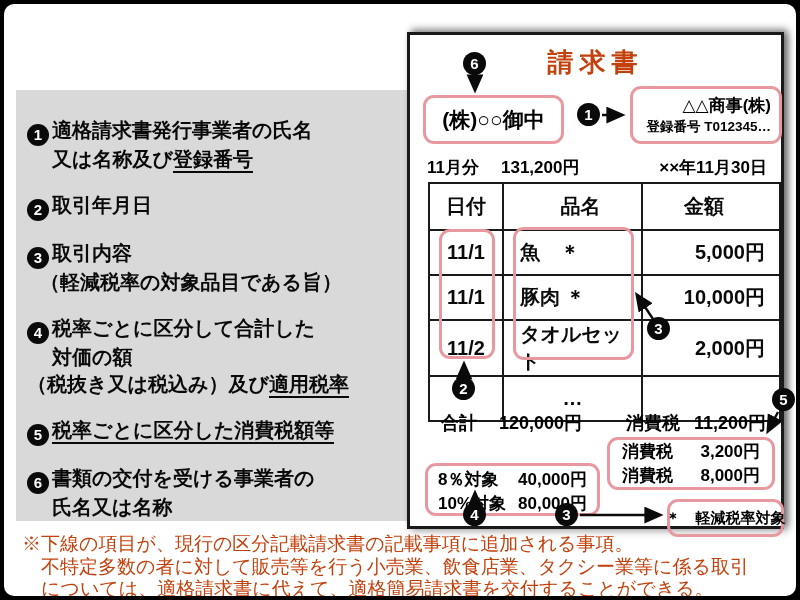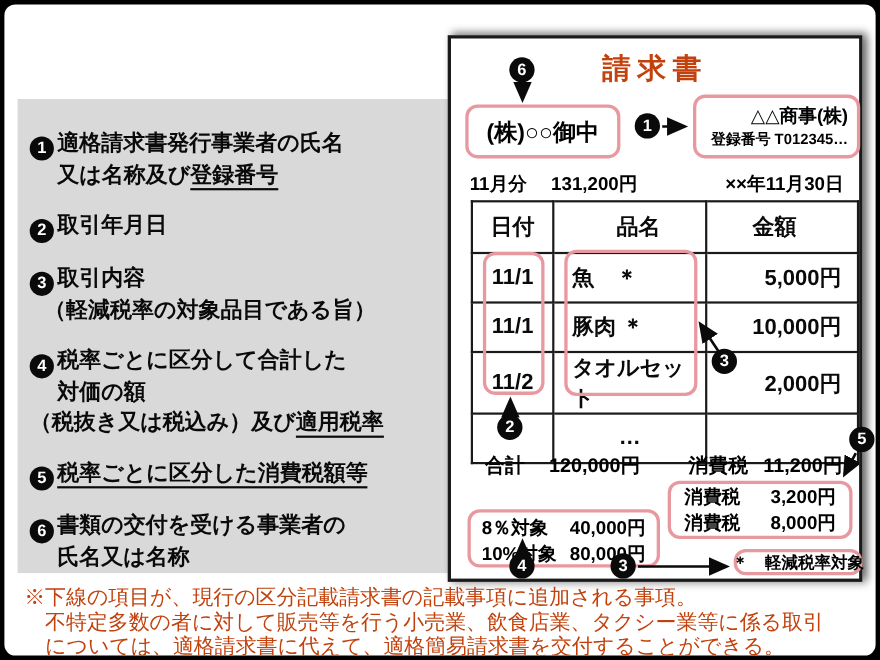--- a/index.html
+++ b/index.html
@@ -66,21 +66,21 @@
     font-size:18px;font-weight:bold;}
   .totals-line .g1{width:22px;}.totals-line .g2{width:14px;}
   .totals-line .spring{flex:1;}
   .sum-box{position:absolute;left:15px;top:402px;width:175px;height:53px;
     padding:2px 10px;display:flex;flex-direction:column;justify-content:flex-start;
     font-size:17px;font-weight:bold;margin-top:26px;}
   .tax-box{position:absolute;left:197px;top:402px;width:168px;height:53px;
     padding:2px 12px;display:flex;flex-direction:column;justify-content:center;
     font-size:17px;font-weight:bold;}
   .box-row{display:flex;justify-content:space-between;line-height:24px;}
-  .reduced-box{position:absolute;left:257px;top:464px;width:117px;height:24px;
+  .reduced-box{position:absolute;left:257px;top:464px;width:117px;height:38px;
     display:flex;align-items:center;justify-content:center;
     font-size:15px;font-weight:bold;white-space:nowrap;}
 
   
   .badge-abs{position:absolute;width:23px;height:23px;border-radius:50%;
     background:#0a0a0a;color:#fff;display:flex;align-items:center;justify-content:center;
     font-size:15px;font-weight:bold;z-index:6;}
   .arrows{position:absolute;left:0;top:0;z-index:5;pointer-events:none;}
 </style>
 </head>

